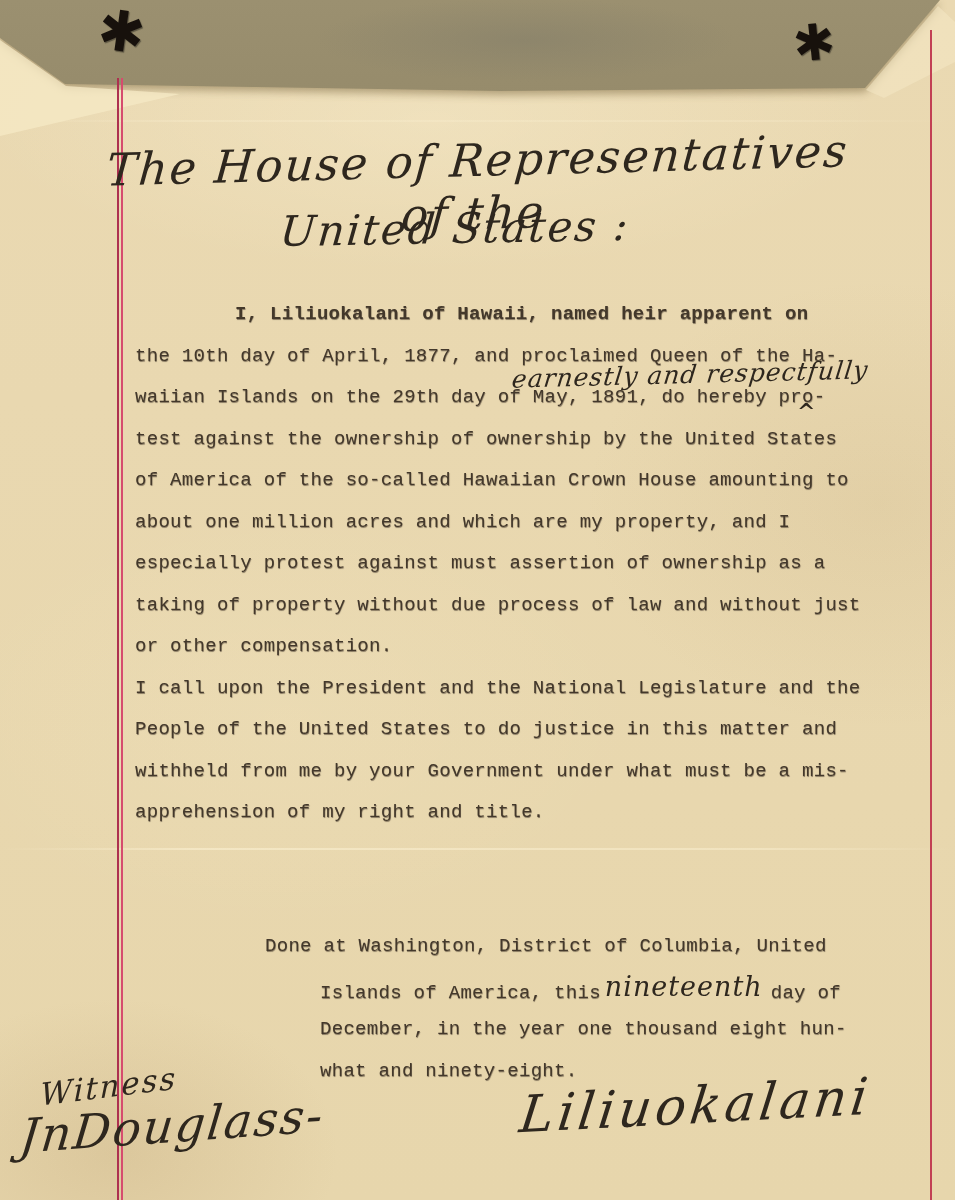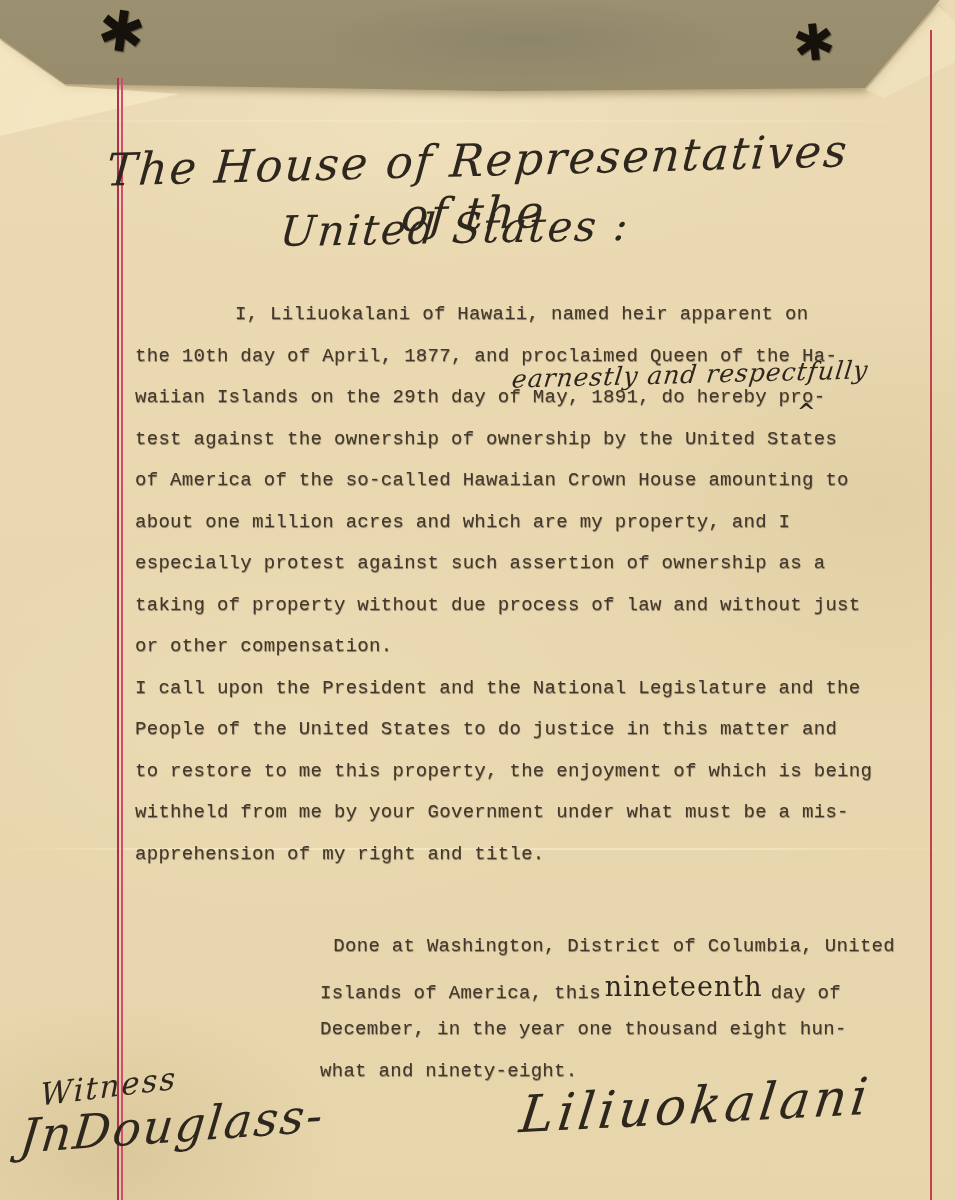--- a/index.html
+++ b/index.html
@@ -42,43 +42,43 @@
     background:linear-gradient(90deg,#ad3150 0 2px,transparent 2px 4px,#d64c6e 4px 6px,transparent 6px);}
   .mline-right{position:absolute;left:930px;top:30px;bottom:0;width:2px;
     background:#c24054;}
 
   
   .typed{position:absolute;left:135px;top:294px;width:760px;
     font-family:"Liberation Mono","DejaVu Sans Mono",monospace;
     font-size:19px;letter-spacing:0.3px;color:#43382b;
     text-shadow:0.4px 0.5px 0.7px rgba(62,50,38,0.55);}
   .typed .t{height:41.5px;line-height:41.5px;white-space:nowrap;}
-  .typed .ind1{padding-left:100px;}
+  .typed .ind1{padding-left:100px;font-weight:bold;}
   .typed .gap{margin-top:7px;}
 
   .closing{position:absolute;left:135px;top:926px;width:760px;
     font-family:"Liberation Mono","DejaVu Sans Mono",monospace;
     font-size:19px;letter-spacing:0.3px;color:#43382b;
     text-shadow:0.4px 0.5px 0.7px rgba(62,50,38,0.55);}
   .closing .t{height:41.5px;line-height:41.5px;white-space:nowrap;}
-  .closing .ind-a{padding-left:130px;text-align:right;}
+  .closing .ind-a{padding-left:130px;}
   .closing .ind-b{padding-left:185px;}
 
   
   .hand{font-family:"DejaVu Serif","Liberation Serif",serif;font-style:italic;
     color:#2e271e;}
   .heading1{position:absolute;left:88px;top:134px;width:775px;text-align:center;
     font-size:45px;letter-spacing:2px;transform:rotate(-1.5deg) skewX(-6deg);}
   .heading2{position:absolute;left:230px;top:204px;width:450px;text-align:center;
     font-size:42px;letter-spacing:2px;transform:rotate(-1deg) skewX(-6deg);}
   .insertion{position:absolute;left:512px;top:360px;font-size:25px;letter-spacing:1px;
     transform:rotate(-1.5deg) skewX(-8deg);white-space:nowrap;}
   .caret{position:absolute;left:797px;top:398px;font-size:22px;color:#2e271e;
     font-family:"DejaVu Serif",serif;font-weight:bold;}
-  .day-script{font-family:"DejaVu Serif","Liberation Serif",serif;
+  .day-script{font-family:"DejaVu Serif","Liberation Serif",serif;font-style:italic;
     font-size:27px;color:#2e271e;letter-spacing:1px;margin:0 2px 0 4px;
     position:relative;top:-2px;text-shadow:none;}
   .post-gap{margin-left:6px;}
   .witness-label{position:absolute;left:40px;top:1068px;font-size:31px;
     letter-spacing:2px;transform:rotate(-7deg) skewX(-8deg);}
   .witness-sig{position:absolute;left:20px;top:1098px;font-size:47px;
     letter-spacing:2px;transform:rotate(-4deg) skewX(-10deg);white-space:nowrap;}
   .queen-sig{position:absolute;left:520px;top:1076px;font-size:51px;
     letter-spacing:4px;transform:rotate(-3deg) skewX(-10deg);white-space:nowrap;}
 </style>
@@ -106,26 +106,25 @@
   <div class="hand heading1">The House of Representatives of the</div>
   <div class="hand heading2">United States :</div>
 
   <div class="typed">
     <div class="t ind1">I, Liliuokalani of Hawaii, named heir apparent on</div>
     <div class="t">the 10th day of April, 1877, and proclaimed Queen of the Ha-</div>
     <div class="t">waiian Islands on the 29th day of May, 1891, do hereby pro-</div>
     <div class="t">test against the ownership of ownership by the United States</div>
     <div class="t">of America of the so-called Hawaiian Crown House amounting to</div>
     <div class="t">about one million acres and which are my property, and I</div>
-    <div class="t">especially protest against such assertion of ownership as a</div>
+    <div class="t">especially protest against must assertion of ownership as a</div>
     <div class="t">taking of property without due process of law and without just</div>
     <div class="t">or other compensation.</div>
     <div class="t">I call upon the President and the National Legislature and the</div>
     <div class="t">People of the United States to do justice in this matter and</div>
-    <div class="t">to restore to me this property, the enjoyment of which is being</div>
     <div class="t">withheld from me by your Government under what must be a mis-</div>
     <div class="t">apprehension of my right and title.</div>
   </div>
 
   <div class="hand insertion">earnestly and respectfully</div>
   <div class="caret">^</div>
 
   <div class="closing">
     <div class="t ind-a">Done at Washington, District of Columbia, United</div>
     <div class="t ind-b">

